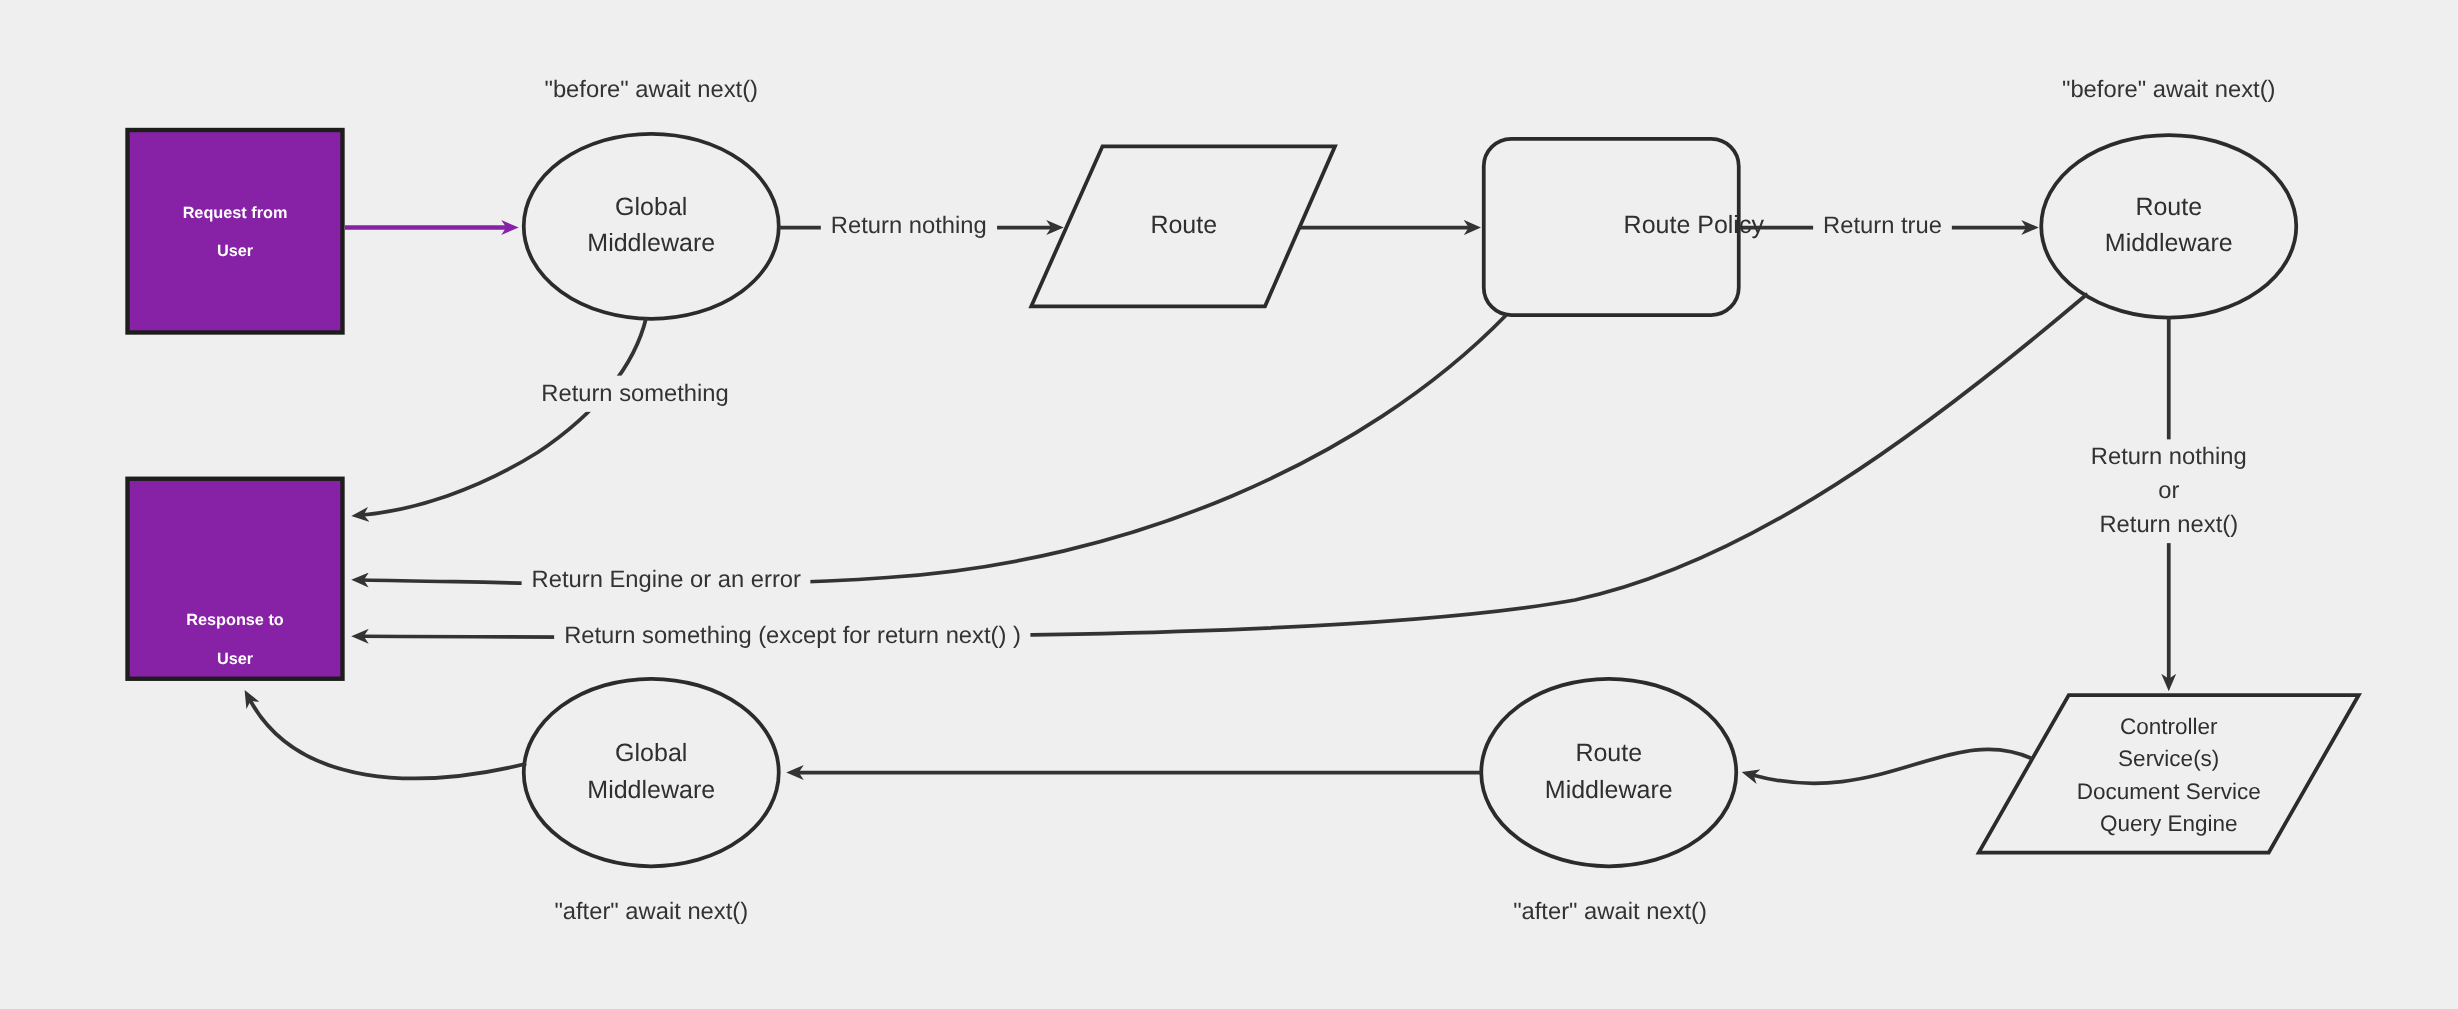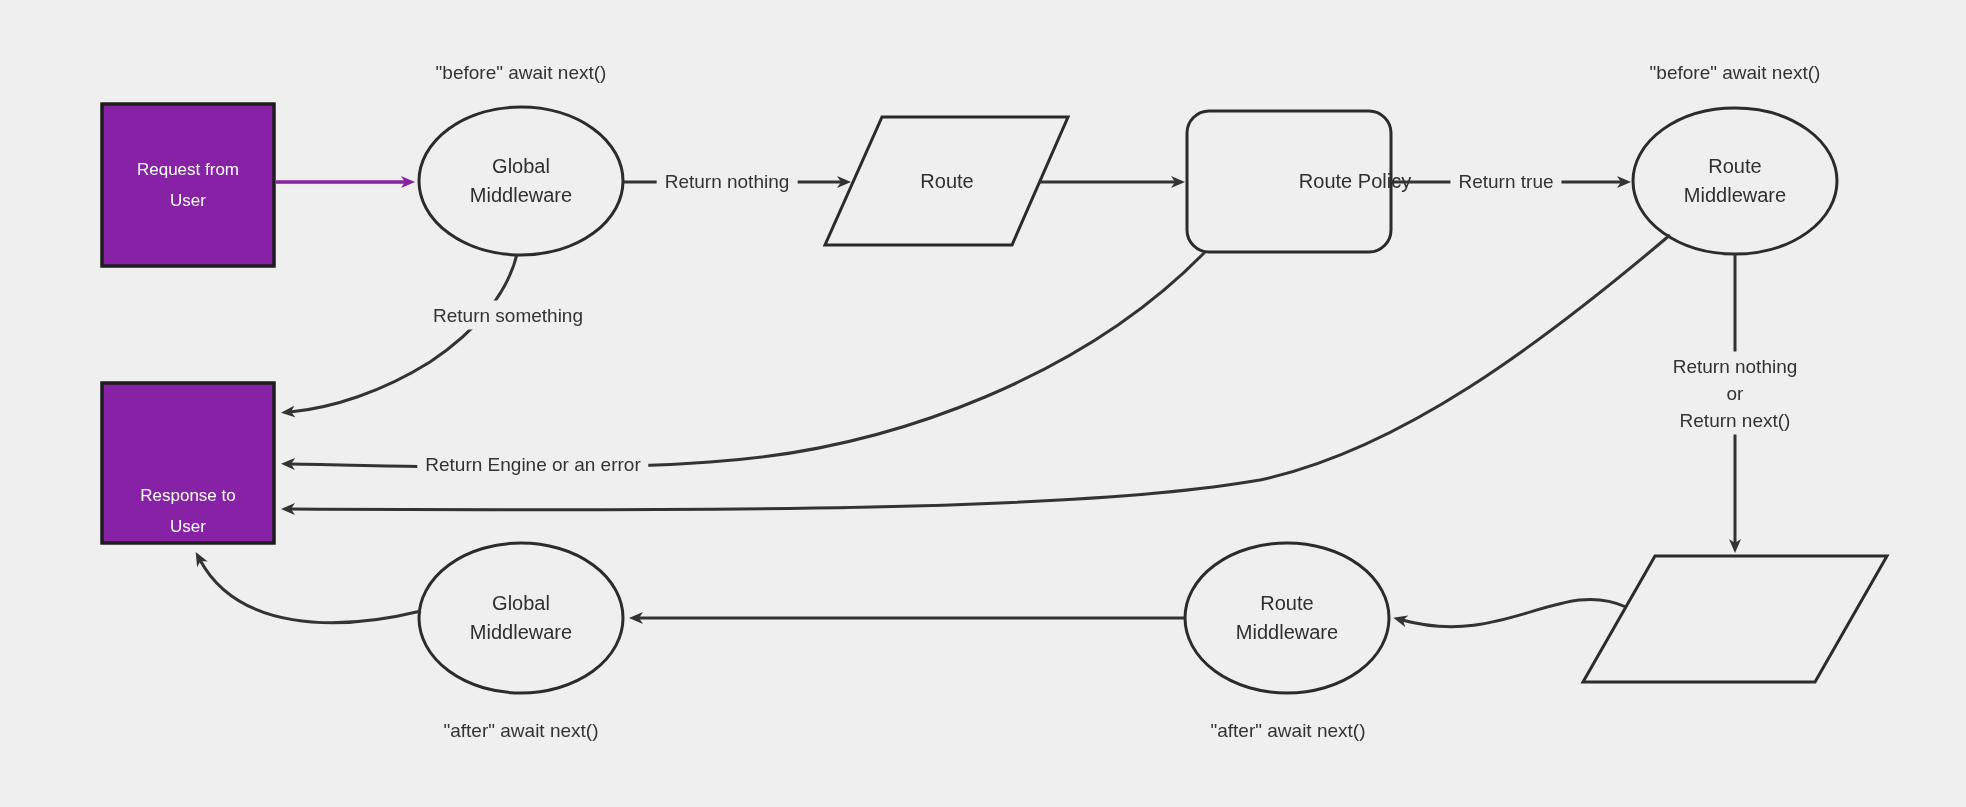--- a/index.html
+++ b/index.html
@@ -13,21 +13,21 @@
     white-space:pre-line; text-align:center;
     color:#333333; font-size:19px; line-height:27px;
     background:#efefef; padding:1px 8px;
   }
   .node-lbl {
     position:absolute; transform:translate(-50%,-50%);
     white-space:pre-line; text-align:center;
     color:#2f2f2f; font-size:20px; line-height:29px;
     background:transparent; padding:0;
   }
-  .box-lbl { color:#ffffff; font-weight:normal; font-size:17px; line-height:31px; }
+  .box-lbl { color:#ffffff; font-weight:bold; font-size:13px; line-height:31px; }
   .ctrl-lbl { font-size:18px; line-height:26px; }
 </style>
 </head>
 <body>
 
 <div class="diagram">
 
   <svg width="1966" height="807" viewBox="0 0 1966 807">
     <defs>
       <marker id="arrowDark" viewBox="0 0 14 12" refX="5" refY="6" markerWidth="14" markerHeight="12" markerUnits="userSpaceOnUse" orient="auto">
@@ -80,32 +80,37 @@
   </svg>
 
   <div class="node-lbl box-lbl" style="left:188px; top:185px;">Request from
 User</div>
   <div class="node-lbl" style="left:521px; top:181px;">Global
 Middleware</div>
   <div class="node-lbl" style="left:947px; top:181px;">Route</div>
   <div class="node-lbl" style="left:1355px; top:181px;">Route Policy</div>
   <div class="node-lbl" style="left:1735px; top:181px;">Route
 Middleware</div>
+  <div class="node-lbl ctrl-lbl" style="left:1735px; top:620px;">Controller
+Service(s)
+Document Service
+Query Engine</div>
   <div class="node-lbl" style="left:1287px; top:618px;">Route
 Middleware</div>
   <div class="node-lbl" style="left:521px; top:618px;">Global
 Middleware</div>
   <div class="node-lbl box-lbl" style="left:188px; top:463px;margin-top:48px;">Response to
 User</div>
 
   <div class="lbl" style="left:521px; top:72px;">"before" await next()</div>
   <div class="lbl" style="left:1735px; top:72px;">"before" await next()</div>
   <div class="lbl" style="left:727px; top:181px;">Return nothing</div>
   <div class="lbl" style="left:1506px; top:181px;">Return true</div>
   <div class="lbl" style="left:508px; top:315px;">Return something</div>
   <div class="lbl" style="left:533px; top:464px;">Return Engine or an error</div>
+  <div class="lbl" style="left:634px; top:509px;">Return something (except for return next() )</div>
   <div class="lbl" style="left:1735px; top:393px;">Return nothing
 or
 Return next()</div>
   <div class="lbl" style="left:521px; top:730px;">"after" await next()</div>
   <div class="lbl" style="left:1288px; top:730px;">"after" await next()</div>
 
 </div>
 
 </body></html>

